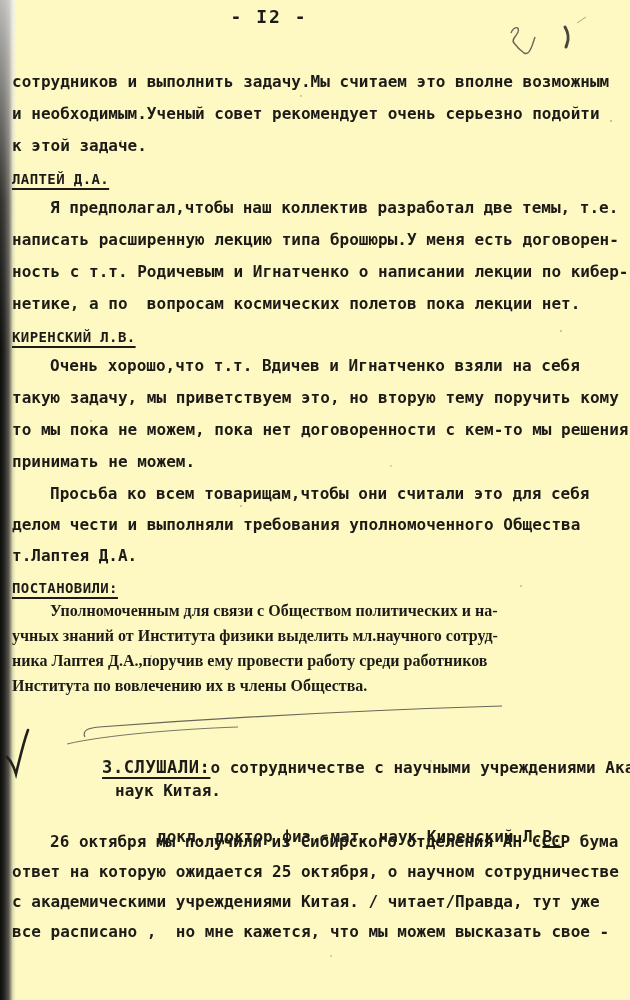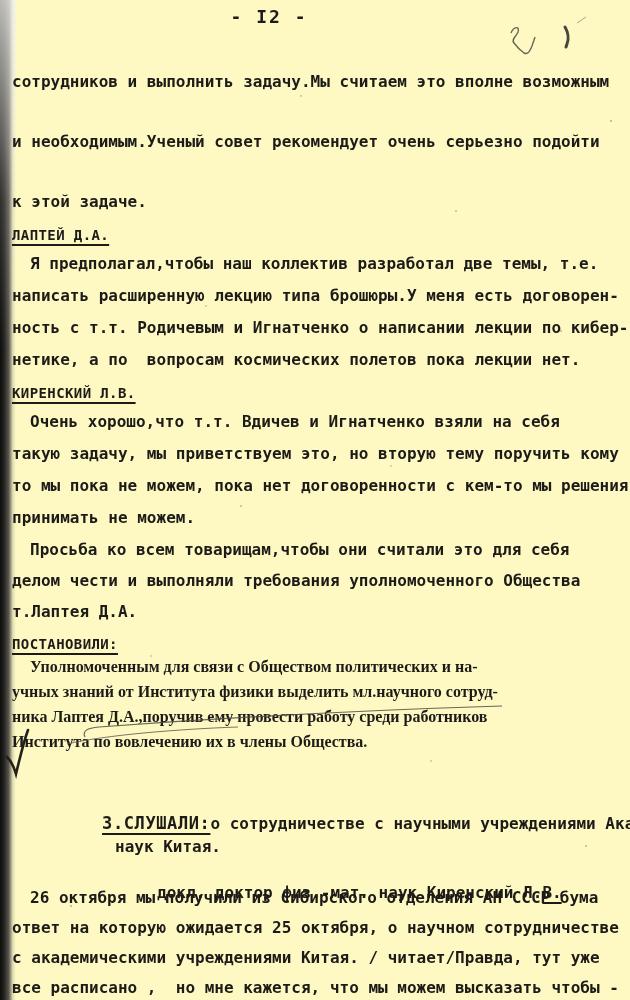--- a/index.html
+++ b/index.html
@@ -33,39 +33,39 @@
       70px 905px 0 rgba(70,68,62,.3), 330px 955px 0 rgba(70,68,62,.22),
       205px 305px 0 rgba(70,68,62,.2);
   }
   .content{position:relative;padding:6px 0 0 12px;}
   .pageno{
     width:100%;text-align:center;position:relative;left:-52px;
     font-size:18px;letter-spacing:2px;height:22px;line-height:22px;
   }
   .line{white-space:pre;font-size:16px;height:32px;line-height:20px;}
   .para1{margin-top:44px;}
-  .para1 .line{height:32px;margin-top:28px;}
+  .para1 .line{height:32px;}
   .heading{
     font-size:14px;letter-spacing:.4px;height:30px;line-height:22px;
     text-decoration:underline;text-decoration-thickness:2px;text-underline-offset:4px;
   }
   .h-post{height:24px;}
   .para4 .line{height:31px;}
   .para5 .line{height:25px;font-family:Liberation Serif, serif;}
   .para6 .line{height:30px;}
   .slush-block{margin-top:36px;}
   .slush{padding-left:13px;height:32px;}
   .u{
     font-size:17px;letter-spacing:.6px;
     text-decoration:underline;text-decoration-thickness:2px;text-underline-offset:4px;
   }
   .line-nauk{padding-left:103px;height:26px;margin-top:12px;}
   .line-dokl{padding-left:68px;height:25px;}
   .u2{text-decoration:underline;text-decoration-thickness:2px;text-underline-offset:4px;}
-  .ind{padding-left:18px;}
+  .ind{padding-left:38px;}
   .overlay{position:absolute;left:0;top:0;pointer-events:none;}
 </style>
 </head>
 <body>
 
 <div class="page">
   <div class="edge-strip"></div>
   <div class="speckles"></div>
 
   <div class="content">
@@ -117,21 +117,21 @@
       <div class="line line-nauk">наук Китая.</div>
       <div class="line line-dokl">
         <span>докл. доктор физ.-мат. наук Киренский Л.</span><span class="u2">В.</span>
       </div>
     </div>
 
     <div class="para6">
       <div class="line ind">26 октября мы получили из Сибирского отделения АН СССР бума</div>
       <div class="line">ответ на которую ожидается 25 октября, о научном сотрудничестве</div>
       <div class="line">с академическими учреждениями Китая. / читает/Правда, тут уже</div>
-      <div class="line">все расписано ,  но мне кажется, что мы можем высказать чтобы -</div>
+      <div class="line">все расписано ,  но мне кажется, что мы можем высказать свое -</div>
     </div>
   </div>
 
   <svg class="overlay" width="630" height="1000" viewBox="0 0 630 1000">
 
     <path d="M511,33 c3,-7 9,-7 7,-1 c-2,5 -7,7 -4,11 c3,4 7,8 10,10 c4,2 6,-2 8,-7 l3,-9" fill="none" stroke="#4e4c47" stroke-width="1.4" opacity="0.85"></path>
     <path d="M565,27 c3,5 4,12 2,17 l-1,3" fill="none" stroke="#33312d" stroke-width="3" stroke-linecap="round" opacity="0.9"></path>
     <path d="M577,23 l9,-6" fill="none" stroke="#6a675f" stroke-width="1" opacity="0.6"></path>
 
     <path d="M85,737 c-3,-6 2,-9 14,-10 C220,718 370,710 502,706" fill="none" stroke="#4e4c47" stroke-width="1.2" opacity="0.85"></path>

